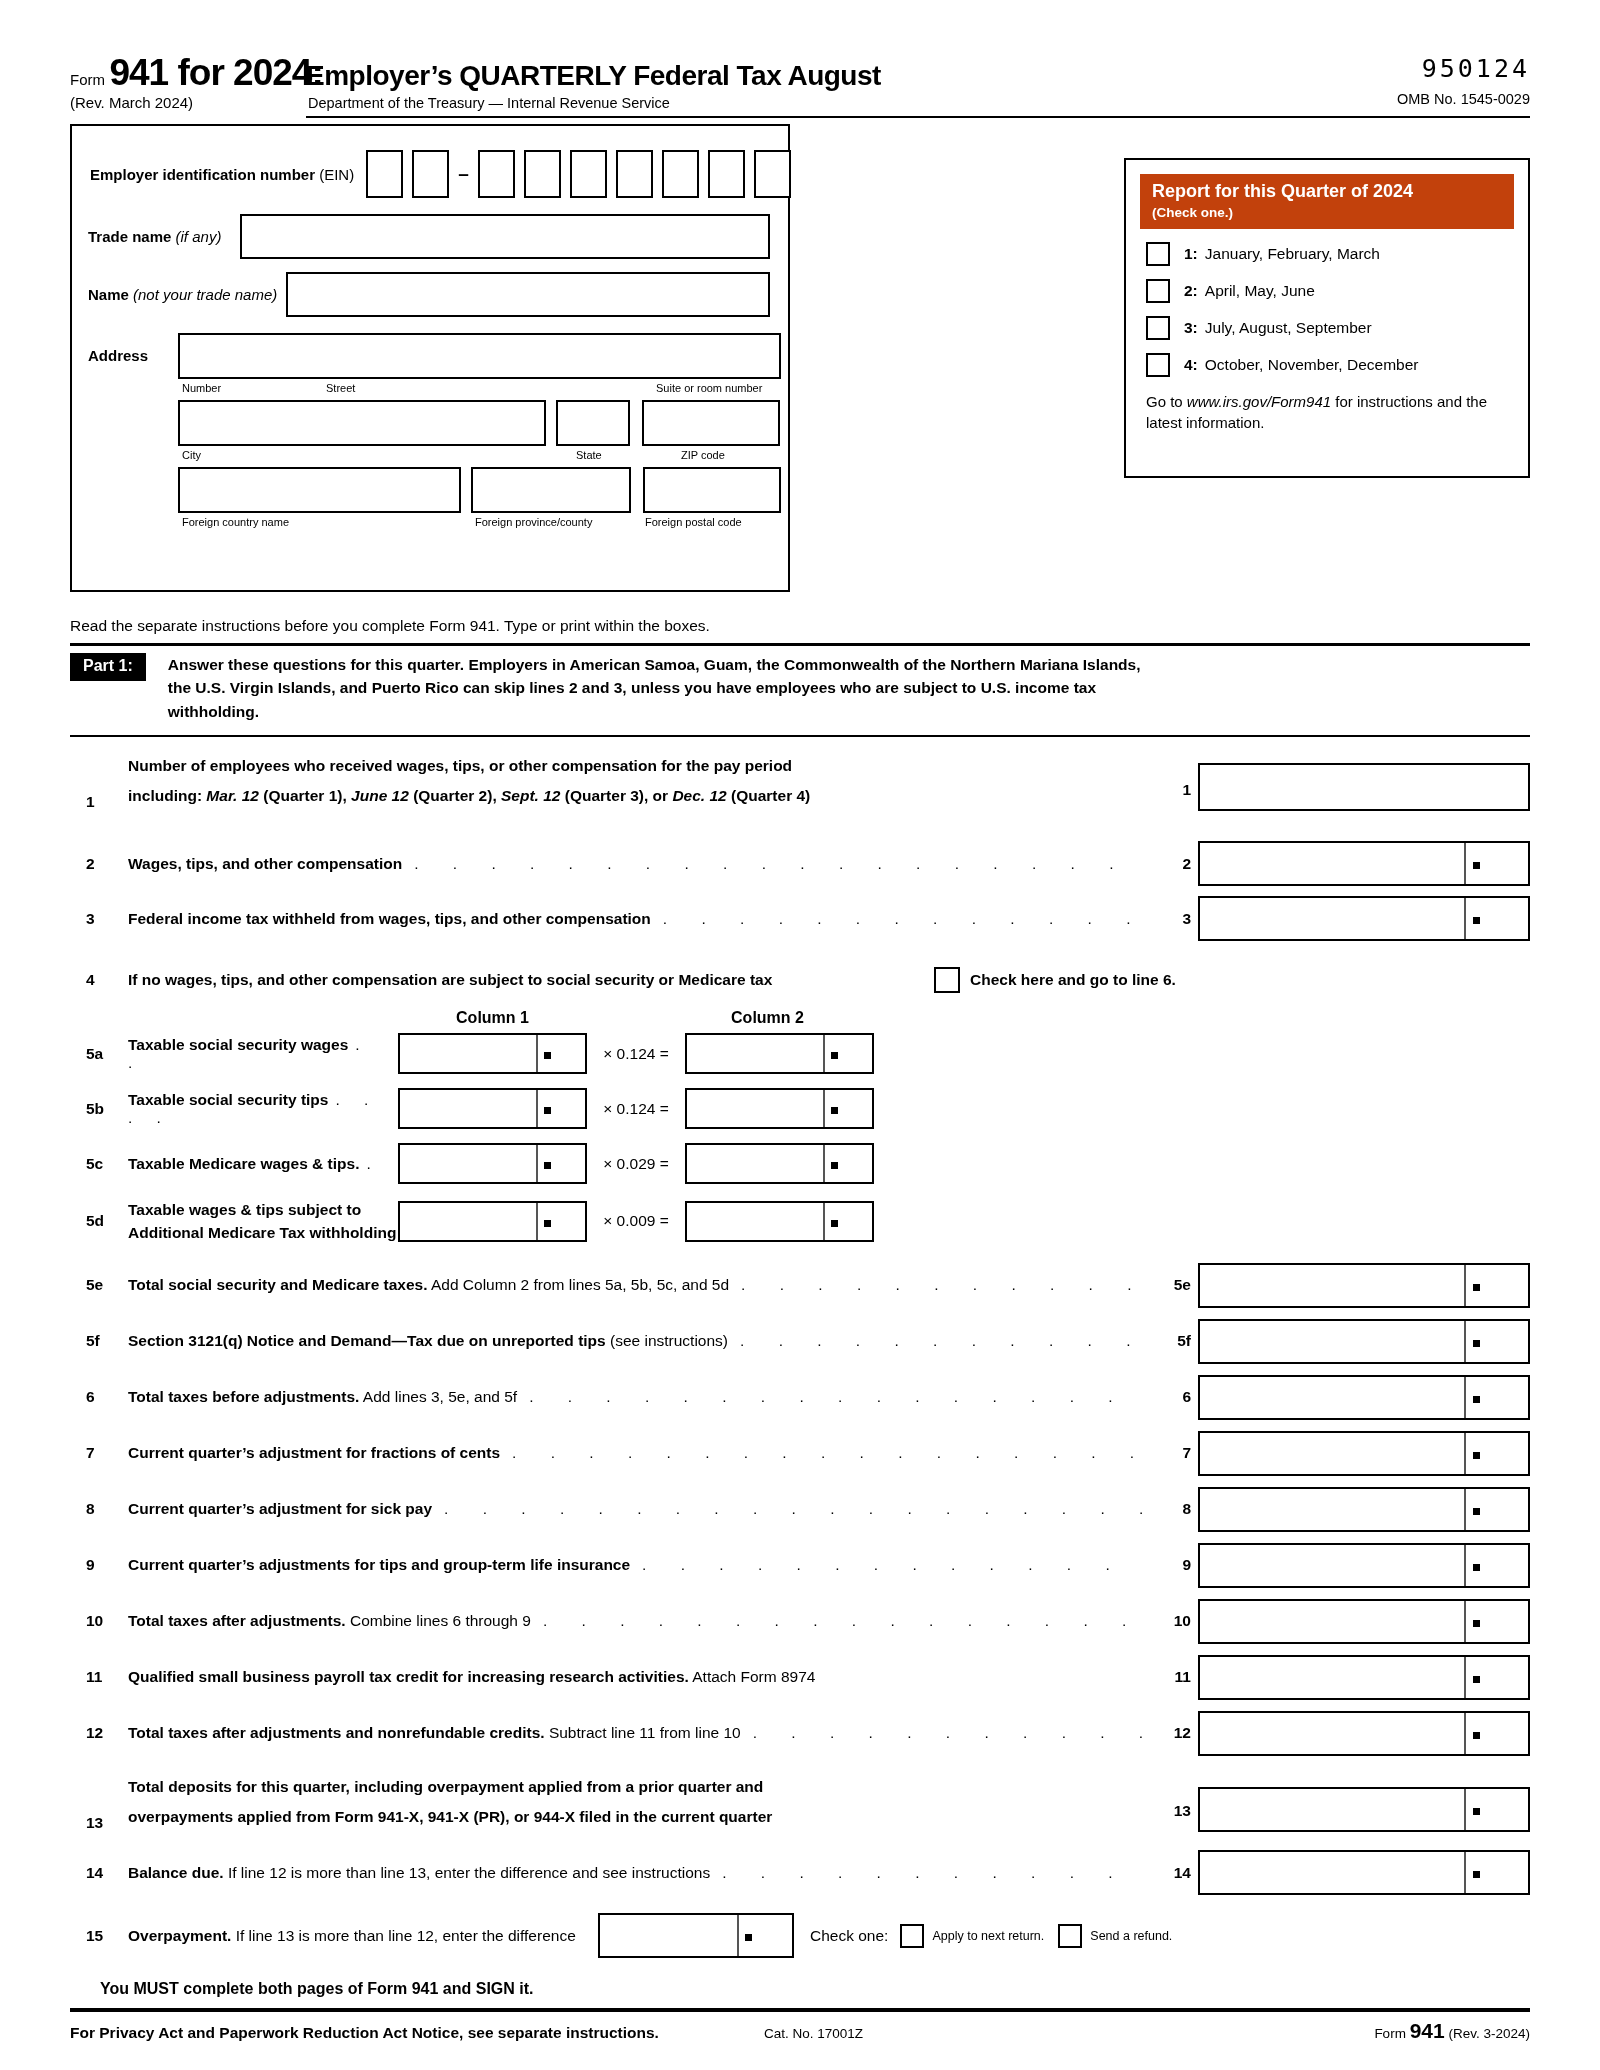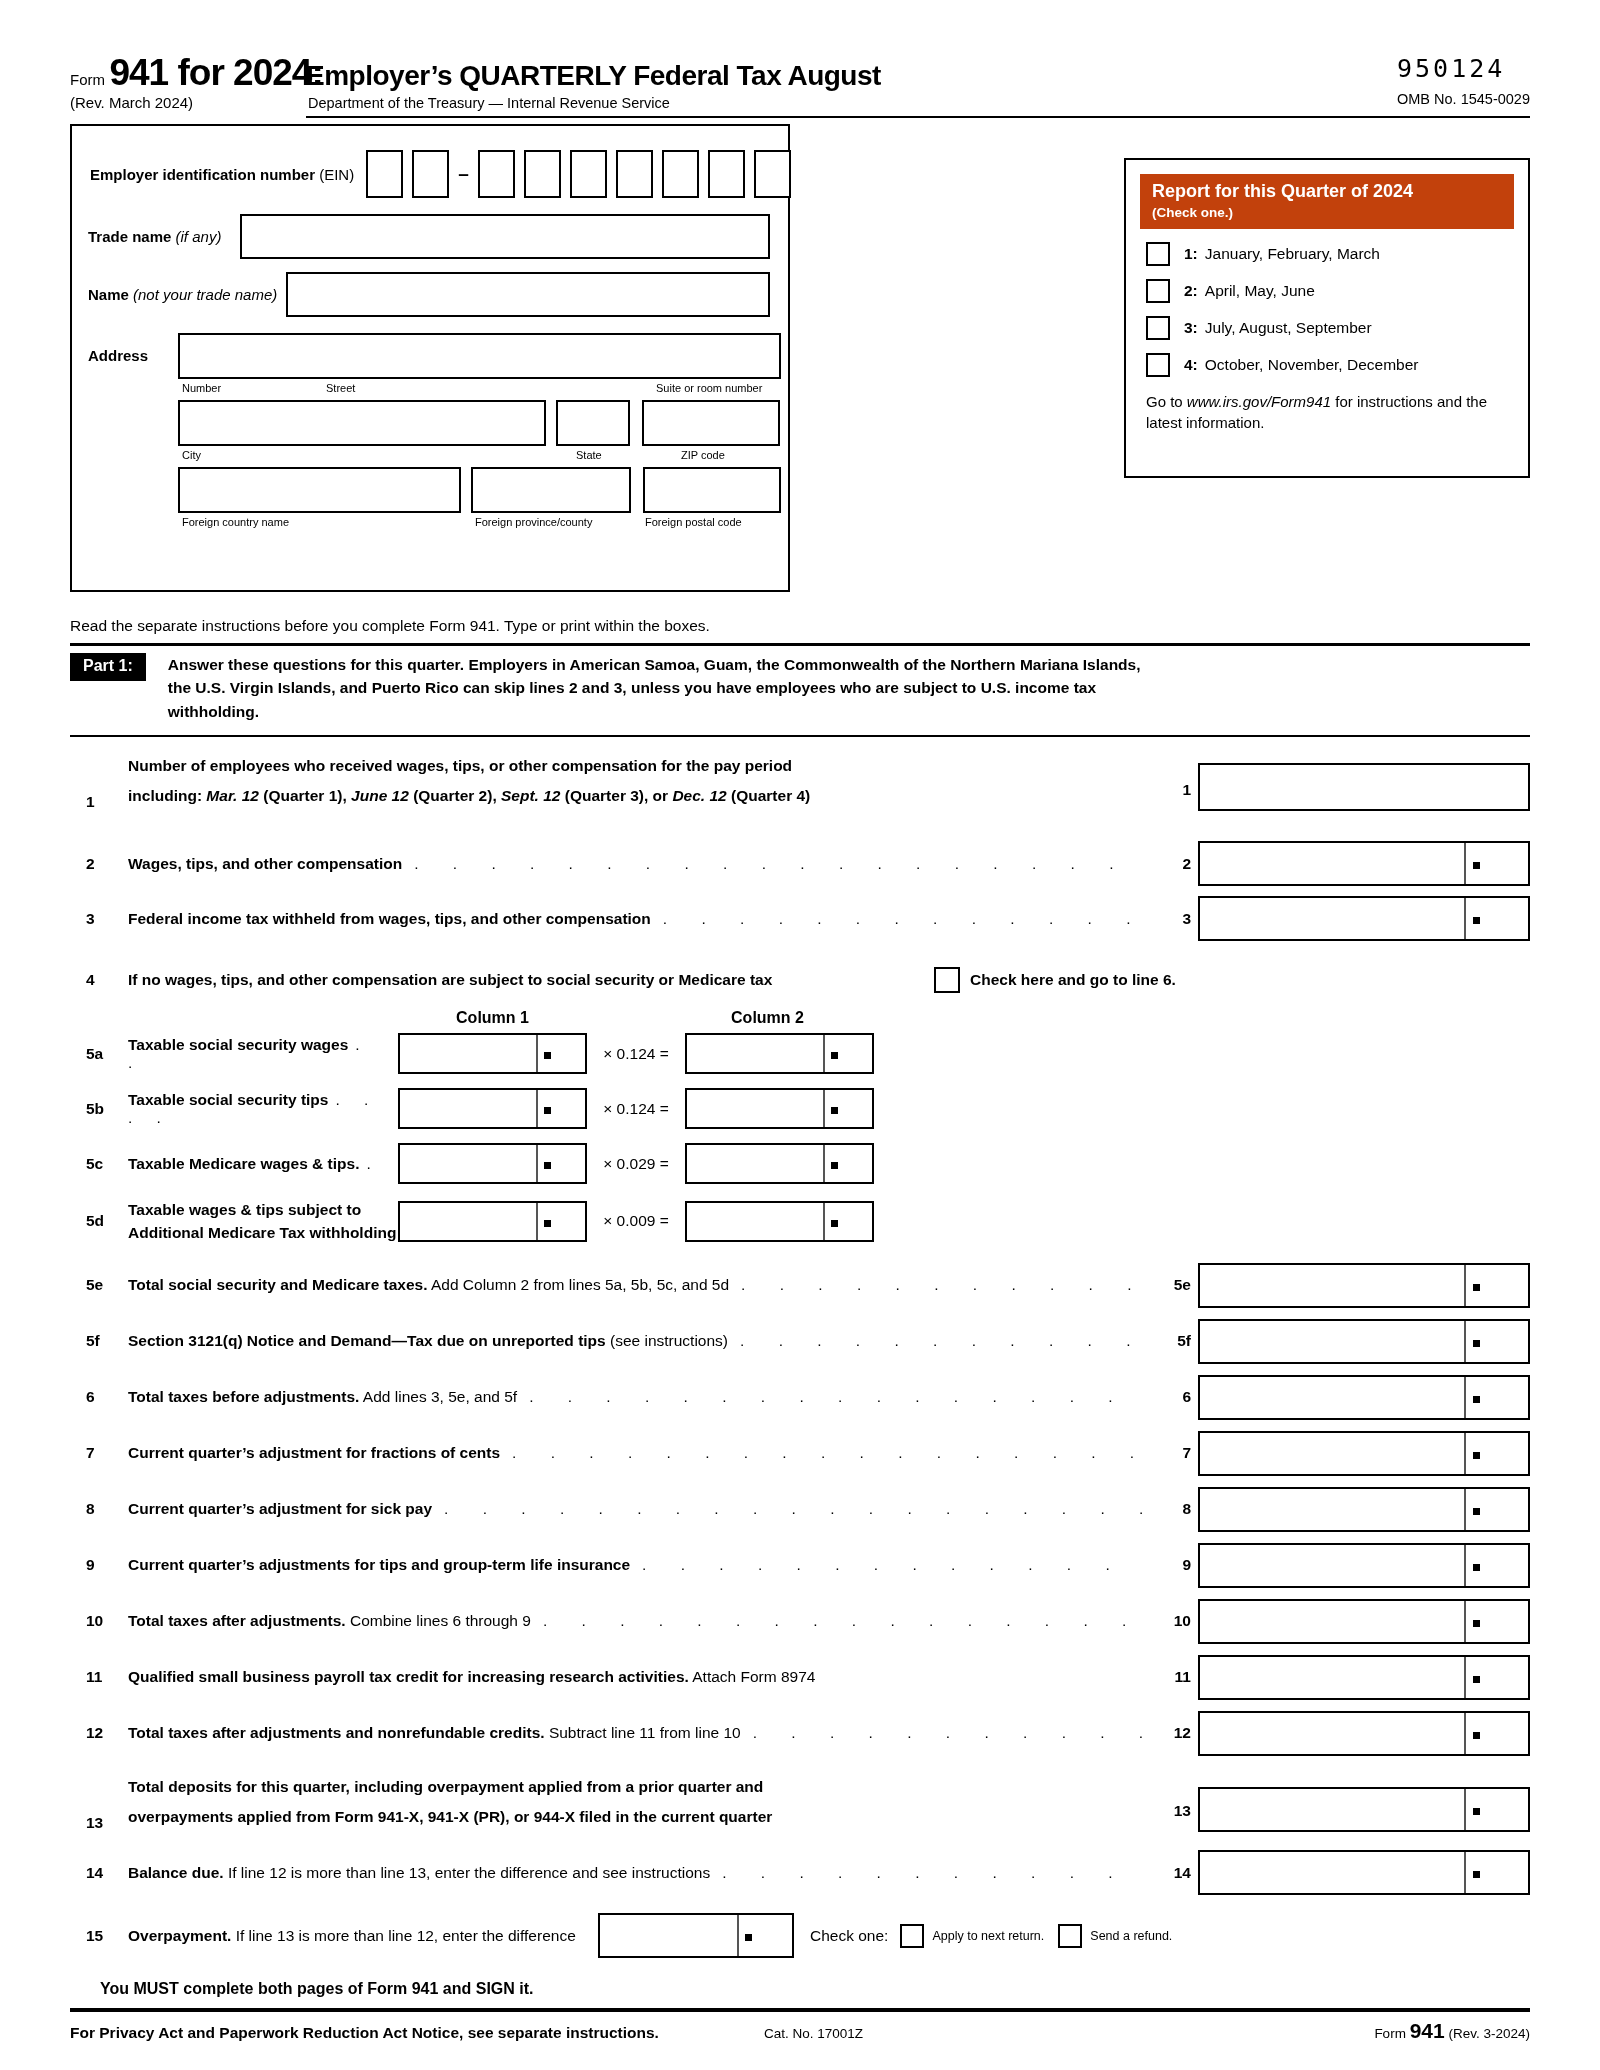--- a/index.html
+++ b/index.html
@@ -11,21 +11,21 @@
   .hdr { display:flex; }
   .hdr-left { width:236px; flex:none; }
   .formline { white-space:nowrap; }
   .form-word { font-size:15px; }
   .form-num { font-size:37px; font-weight:bold; letter-spacing:-1px; }
   .rev { font-size:15px; margin-top:0px; }
   .hdr-main { flex:1; display:flex; border-bottom:2px solid #000; padding-bottom:5px; }
   .hdr-mid { flex:1; padding-top:8px; }
   .title { font-size:28px; font-weight:bold; letter-spacing:-0.5px; }
   .dept { font-size:14.5px; margin-top:3px; margin-left:2px; }
-  .hdr-right { padding-top:2px; }
+  .hdr-right { text-align:right; padding-top:2px; }
   .code { font-family:"DejaVu Sans Mono",monospace; font-size:25px; letter-spacing:3px; }
   .omb { font-size:14.5px; margin-top:8px; }
 
   
   .toprow { display:flex; margin-top:6px; }
   .idbox { width:720px; flex:none; border:2.5px solid #000; height:468px; padding:12px 18px 0 16px; }
   .qtrbox { width:406px; flex:none; margin-left:auto; margin-top:34px; border:2px solid #000; height:320px; padding:14px 14px 0 14px; }
 
   .ein-row { display:flex; align-items:center; margin:12px 0 0 2px; }
   .ein-lbl { font-size:15px; white-space:nowrap; }

